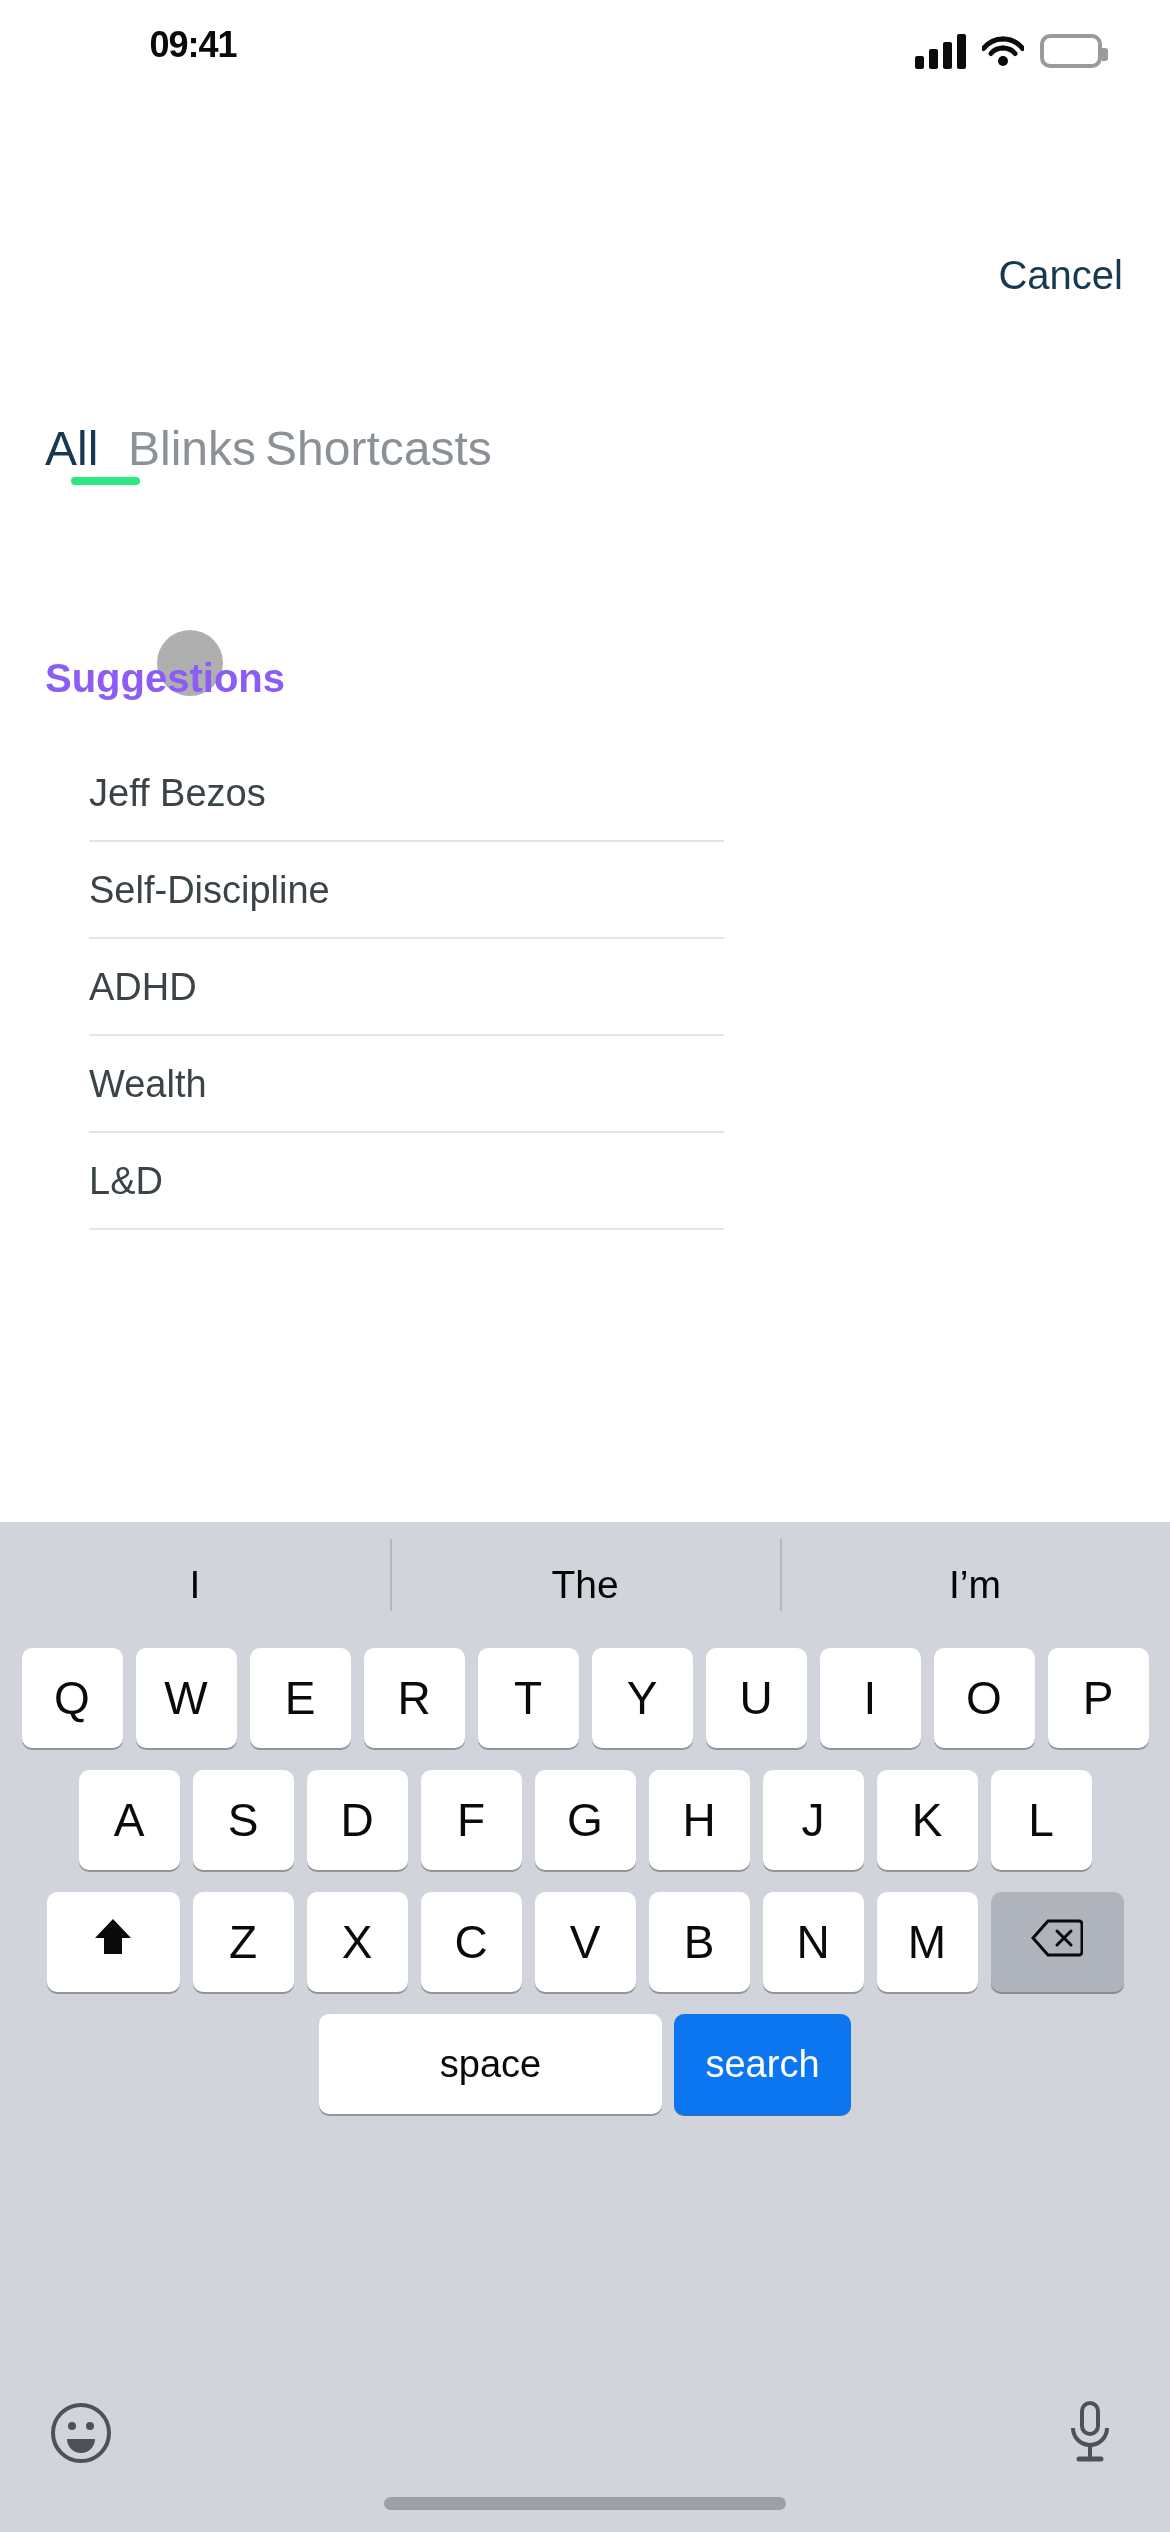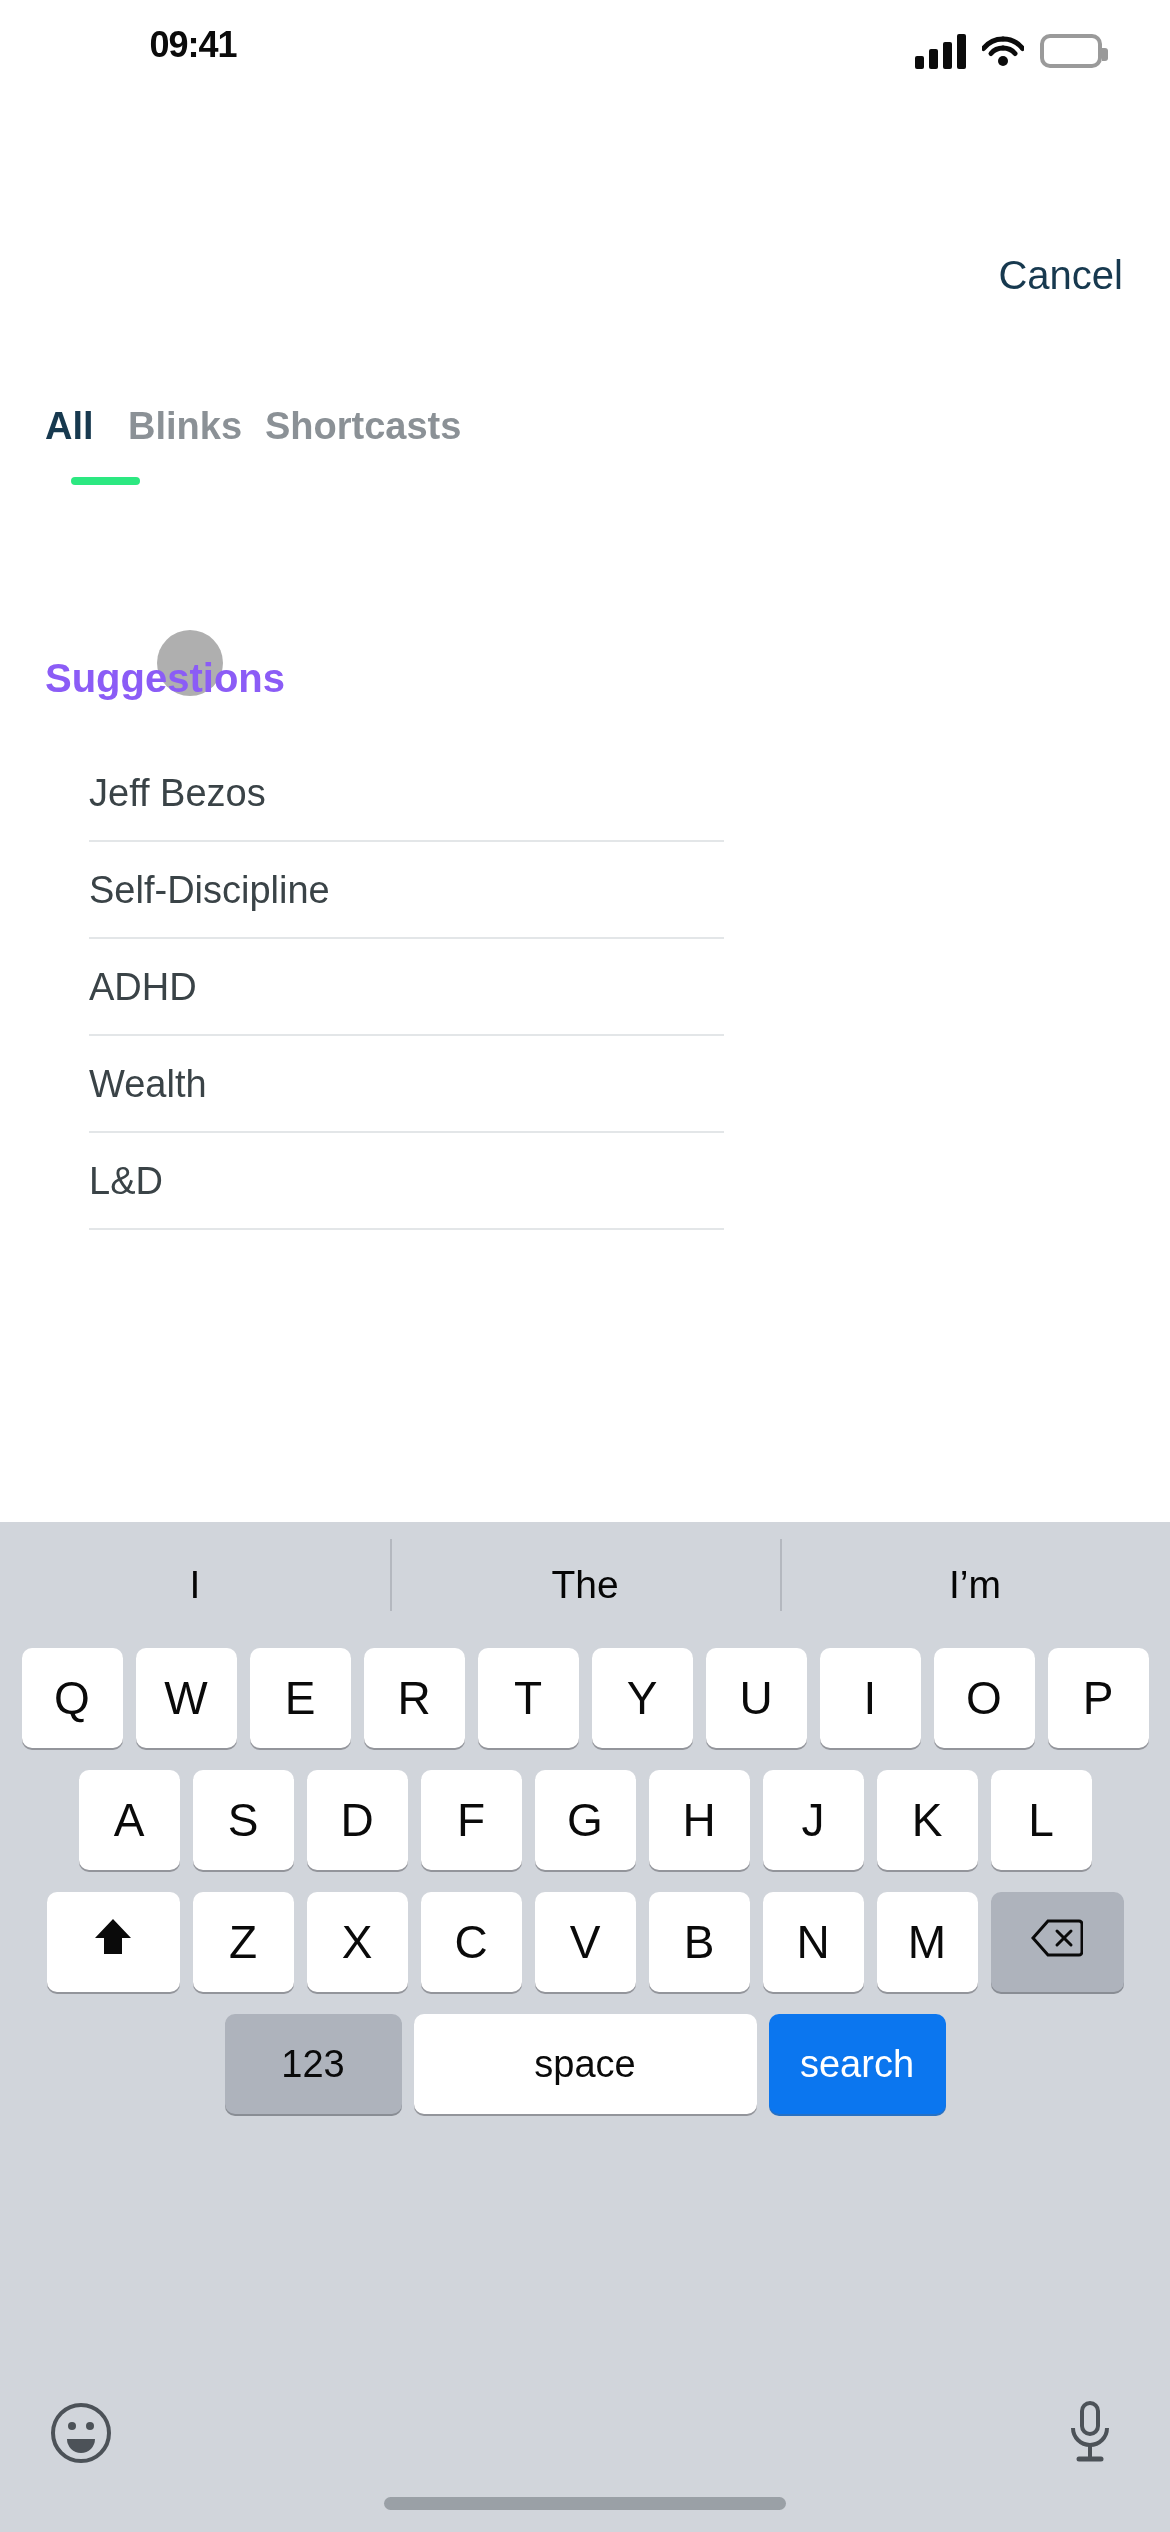--- a/index.html
+++ b/index.html
@@ -76,22 +76,22 @@
     position: absolute; right: 47px; top: 20px;
     font-size: 40px; color: #17394f;
   }
 
   
   .tabs {
     position: absolute; left: 0; top: 405px;
     width: 1170px; height: 98px;
   }
   .tab {
-    position: absolute; top: 0;
-    font-size: 38px; font-weight: bold;
+    position: absolute; top: 16px;
+    font-size: 48px; font-weight: normal;
     color: #8b9196;
   }
   .tab.active { color: #17394f; }
   .tab-underline {
     position: absolute; left: 71px; top: 72px;
     width: 69px; height: 8px;
     background: #2ce881; border-radius: 4px;
   }
   .touch-indicator {
     position: absolute; left: 157px; top: 225px;
@@ -299,21 +299,20 @@
           <svg width="52" height="40" viewBox="0 0 52 40">
             <path d="M17 3 H48 a3 3 0 0 1 3 3 V34 a3 3 0 0 1 -3 3 H17 L2 20 Z" fill="none" stroke="#0a0a0a" stroke-width="3"></path>
             <line x1="26" y1="13" x2="40" y2="27" stroke="#0a0a0a" stroke-width="3" stroke-linecap="round"></line>
             <line x1="40" y1="13" x2="26" y2="27" stroke="#0a0a0a" stroke-width="3" stroke-linecap="round"></line>
           </svg>
         </span>
       </div>
     </div>
 
     <div class="krow r4">
-      <div class="key num">123</div>
       <div class="key space">space</div>
       <div class="key search">search</div>
     </div>
 
     <div class="kbd-bottom">
       <span class="emoji-icon">
         <svg width="62" height="62" viewBox="0 0 62 62">
           <circle cx="31" cy="31" r="28" fill="none" stroke="#4c5258" stroke-width="4"></circle>
           <circle cx="22" cy="24" r="4" fill="#4c5258"></circle>
           <circle cx="40" cy="24" r="4" fill="#4c5258"></circle>

